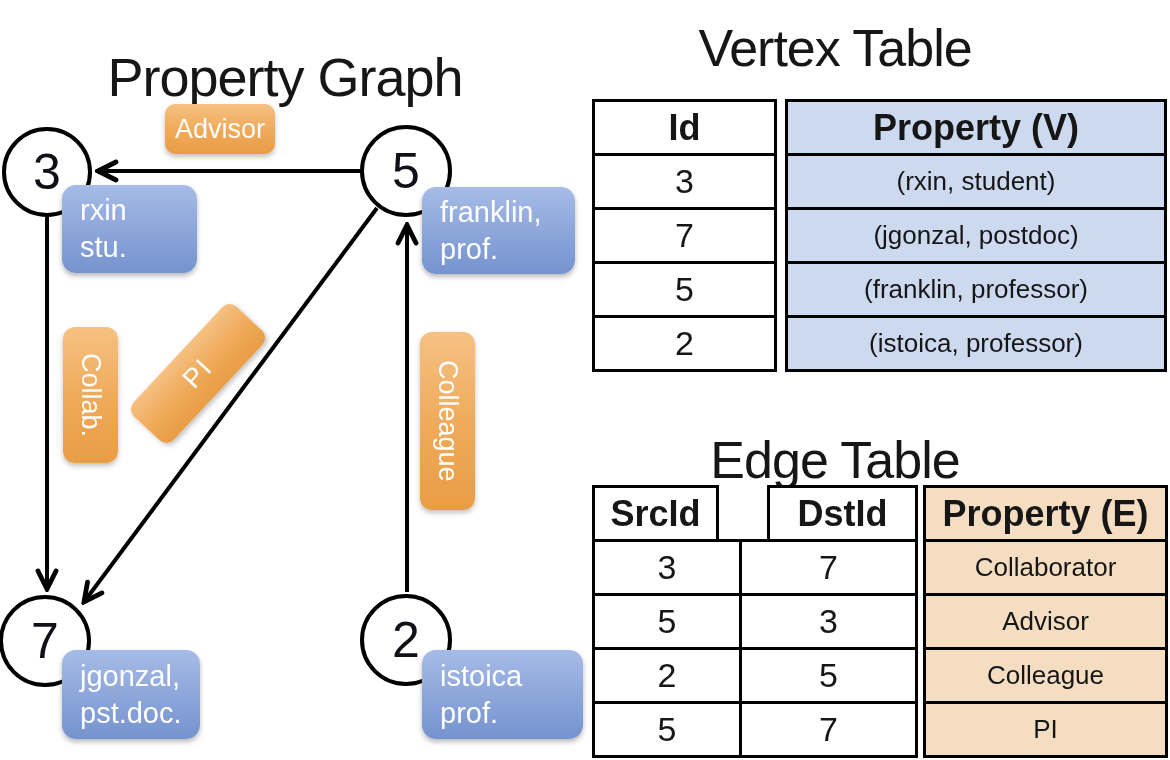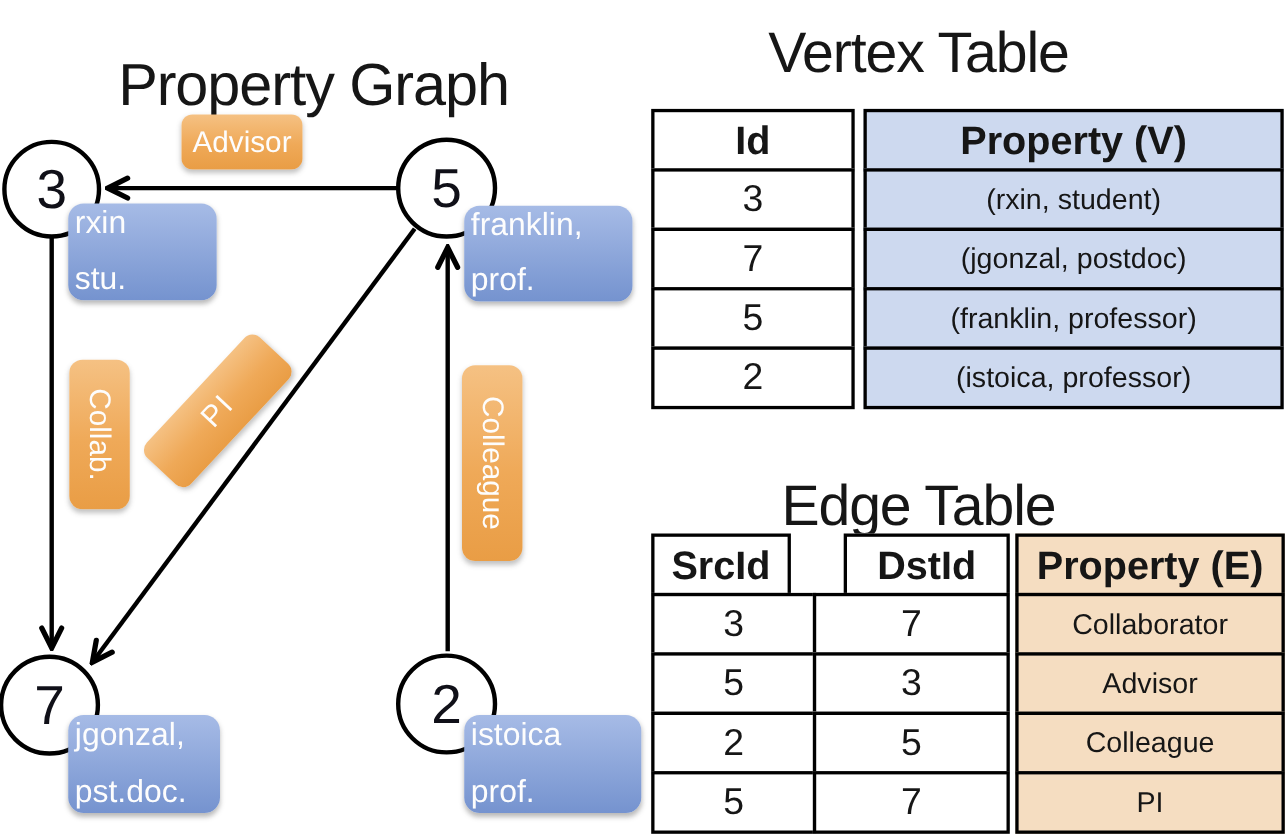--- a/index.html
+++ b/index.html
@@ -56,22 +56,22 @@
     z-index: 2;
     white-space: nowrap;
   }
   .elabel.vert { writing-mode: vertical-rl; border-radius: 12px; }
 
   
   .vlabel {
     background: linear-gradient(180deg, var(--vertex-label-top) 0%, var(--vertex-label-bottom) 100%);
     border-radius: 14px;
     color: #fdfdfd;
-    display: flex; flex-direction: column; justify-content: space-between;
-    padding-left: 6px;
+    display: flex; flex-direction: column; justify-content: center;
+    padding-left: 18px;
     font-size: 29px;
     line-height: 37px;
     box-shadow: 0 3px 5px rgba(80,80,80,0.4);
     z-index: 4;
     white-space: nowrap;
   }
 
   svg.edges { position: absolute; left: 0; top: 0; z-index: 1; }
 
   

